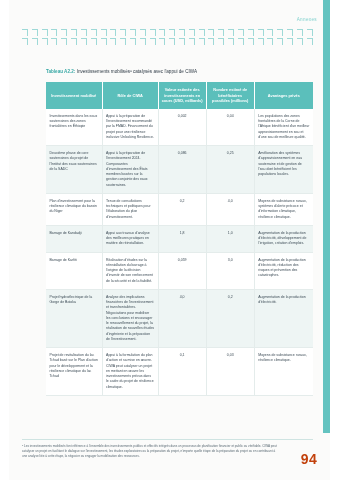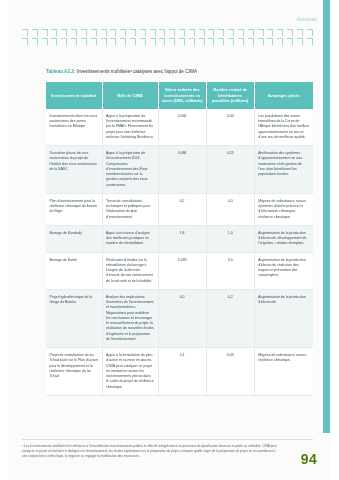--- a/index.html
+++ b/index.html
@@ -85,21 +85,21 @@
   .foot-rule{
     position:absolute;left:22px;top:439px;width:291px;height:1px;
     background:#cfe4e2;
   }
   .footnote{
     position:absolute;left:22px;top:444px;width:258px;
     font-size:3.1px;line-height:1.65;color:#5a6a74;
   }
   .page-number{
     position:absolute;right:22px;bottom:13px;
-    font-size:14px;font-weight:bold;color:#4d7c0f;
+    font-size:14px;font-weight:bold;color:#c2410c;
     letter-spacing:.3px;
   }
 </style>
 </head>
 <body>
 
 <div class="page">
 
   <div class="left-margin"></div>
   <div class="right-bar"></div>

